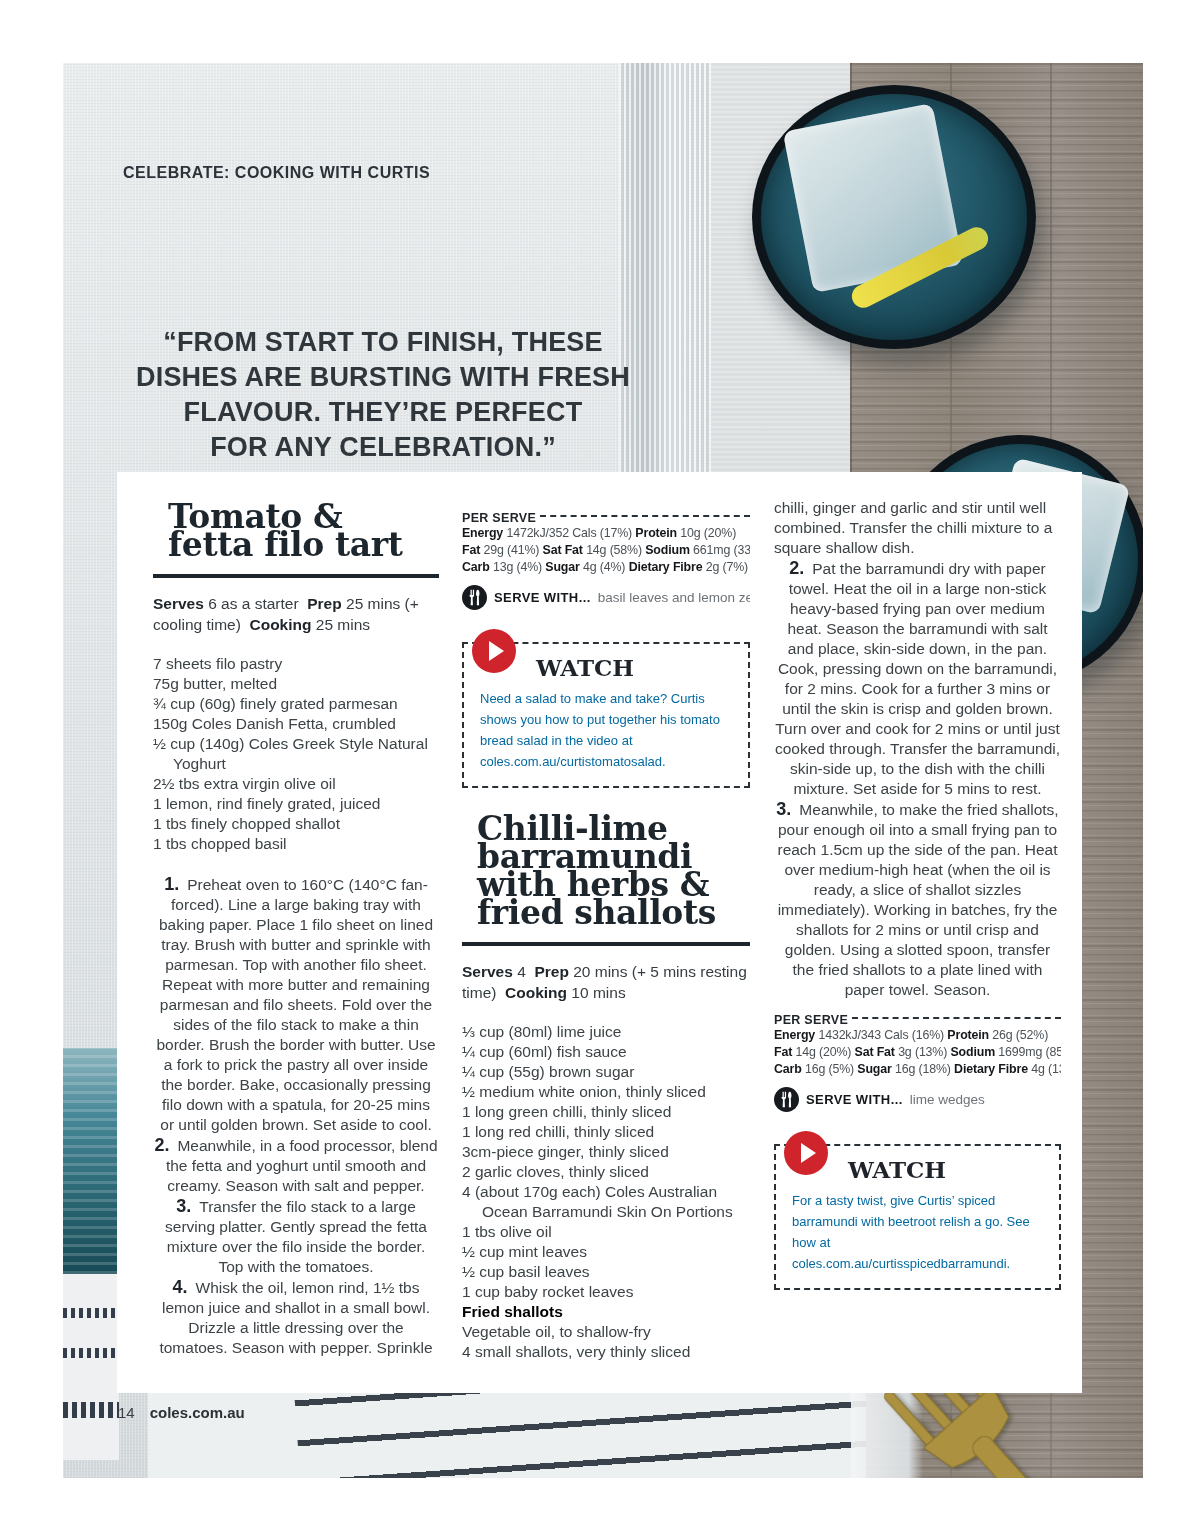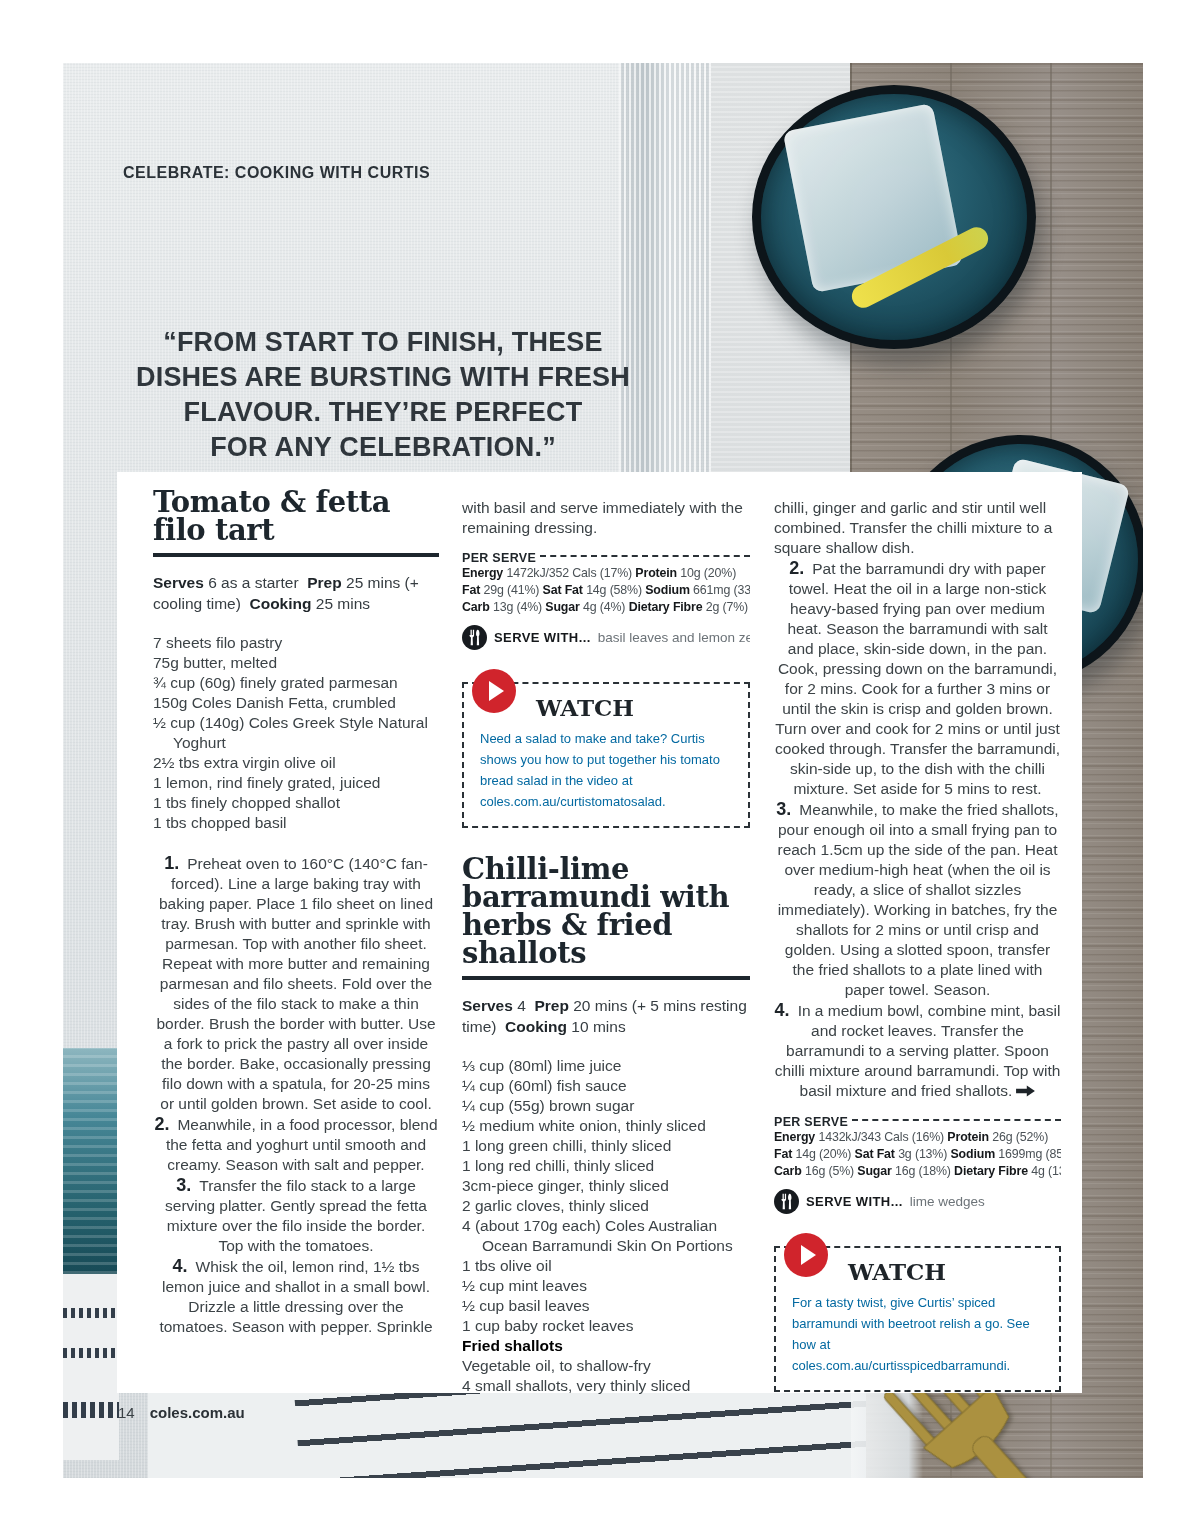--- a/index.html
+++ b/index.html
@@ -71,21 +71,21 @@
     font-size:27px;line-height:35px;font-weight:bold;color:#2f363c;letter-spacing:.2px;
     white-space:pre-line;}
 
   
   .panel{position:absolute;left:117px;top:472px;width:965px;height:921px;background:#ffffff;}
   .col{position:absolute;top:0;height:921px;overflow:hidden;}
   .col1{left:36px;width:286px;padding-top:16px;}
   .col2{left:345px;width:288px;padding-top:26px;}
   .col3{left:657px;width:287px;padding-top:26px;}
 
-  .r-title{margin:0;font-family:"DejaVu Serif",serif;font-weight:bold;font-size:29px;
+  .r-title{margin:15px;font-family:"DejaVu Serif",serif;font-weight:bold;font-size:33px;
     line-height:28px;letter-spacing:-.4px;color:#1d262d;}
   .rule{height:4px;background:#1d262d;margin:9px 0 15px;}
   .meta{margin:0;font-size:15.5px;line-height:21px;color:#363d42;}
   .meta b{color:#1e2429;}
   .ings{margin-top:19px;}
   .ing{font-size:15.5px;line-height:20px;color:#3c4347;padding-left:20px;text-indent:-20px;}
   .ing.bold{font-weight:bold;color:#000000;}
   .steps{margin-top:20px;}
   .step{font-size:15.5px;line-height:20px;color:#3c4347;text-align:center;}
   .step b.num{font-size:18px;color:#1e2429;padding-right:3px;}
@@ -187,21 +187,20 @@
         </div>
       <div class="steps">
           <div class="step"><b class="num">1. </b>Preheat oven to 160°C (140°C fan-forced). Line a large baking tray with baking paper. Place 1 filo sheet on lined tray. Brush with butter and sprinkle with parmesan. Top with another filo sheet. Repeat with more butter and remaining parmesan and filo sheets. Fold over the sides of the filo stack to make a thin border. Brush the border with butter. Use a fork to prick the pastry all over inside the border. Bake, occasionally pressing filo down with a spatula, for 20-25 mins or until golden brown. Set aside to cool.</div>
           <div class="step"><b class="num">2. </b>Meanwhile, in a food processor, blend the fetta and yoghurt until smooth and creamy. Season with salt and pepper.</div>
           <div class="step"><b class="num">3. </b>Transfer the filo stack to a large serving platter. Gently spread the fetta mixture over the filo inside the border. Top with the tomatoes.</div>
           <div class="step"><b class="num">4. </b>Whisk the oil, lemon rind, 1½ tbs lemon juice and shallot in a small bowl. Drizzle a little dressing over the tomatoes. Season with pepper. Sprinkle</div>
         </div>
     </div>
 
     <div class="col col2">
-      <p class="cont">with basil and serve immediately with the remaining dressing.</p>
 
       <div class="nut">
         <div class="nut-head">
           <span>PER SERVE</span>
           <span class="nut-dashes"></span>
         </div>
         <div>
             <div class="nut-line"><b>Energy </b>1472kJ/352 Cals (17%) <b>Protein </b>10g (20%)</div>
             <div class="nut-line"><b>Fat </b>29g (41%) <b>Sat Fat </b>14g (58%) <b>Sodium </b>661mg (33%)</div>
             <div class="nut-line"><b>Carb </b>13g (4%) <b>Sugar </b>4g (4%) <b>Dietary Fibre </b>2g (7%)</div>
@@ -248,23 +247,20 @@
           <div class="ing">4 small shallots, very thinly sliced</div>
         </div>
 
     </div>
 
     <div class="col col3">
       <p class="cont">chilli, ginger and garlic and stir until well combined. Transfer the chilli mixture to a square shallow dish.</p>
       <div class="steps steps-tight">
           <div class="step"><b class="num">2. </b>Pat the barramundi dry with paper towel. Heat the oil in a large non-stick heavy-based frying pan over medium heat. Season the barramundi with salt and place, skin-side down, in the pan. Cook, pressing down on the barramundi, for 2 mins. Cook for a further 3 mins or until the skin is crisp and golden brown. Turn over and cook for 2 mins or until just cooked through. Transfer the barramundi, skin-side up, to the dish with the chilli mixture. Set aside for 5 mins to rest.</div>
           <div class="step"><b class="num">3. </b>Meanwhile, to make the fried shallots, pour enough oil into a small frying pan to reach 1.5cm up the side of the pan. Heat over medium-high heat (when the oil is ready, a slice of shallot sizzles immediately). Working in batches, fry the shallots for 2 mins or until crisp and golden. Using a slotted spoon, transfer the fried shallots to a plate lined with paper towel. Season.</div>
-          <div class="step"><b class="num">4. </b>In a medium bowl, combine mint, basil and rocket leaves. Transfer the barramundi to a serving platter. Spoon chilli mixture around barramundi. Top with basil mixture and fried shallots.<span class="cont-arrow"><svg width="19" height="12" viewBox="0 0 22 14">
-                <path d="M0 4.5h12.5V0.5L22 7l-9.5 6.5V9.5H0z" fill="#1e2429"></path>
-              </svg></span></div>
         </div>
 
       <div class="nut">
         <div class="nut-head">
           <span>PER SERVE</span>
           <span class="nut-dashes"></span>
         </div>
         <div>
             <div class="nut-line"><b>Energy </b>1432kJ/343 Cals (16%) <b>Protein </b>26g (52%)</div>
             <div class="nut-line"><b>Fat </b>14g (20%) <b>Sat Fat </b>3g (13%) <b>Sodium </b>1699mg (85%)</div>

